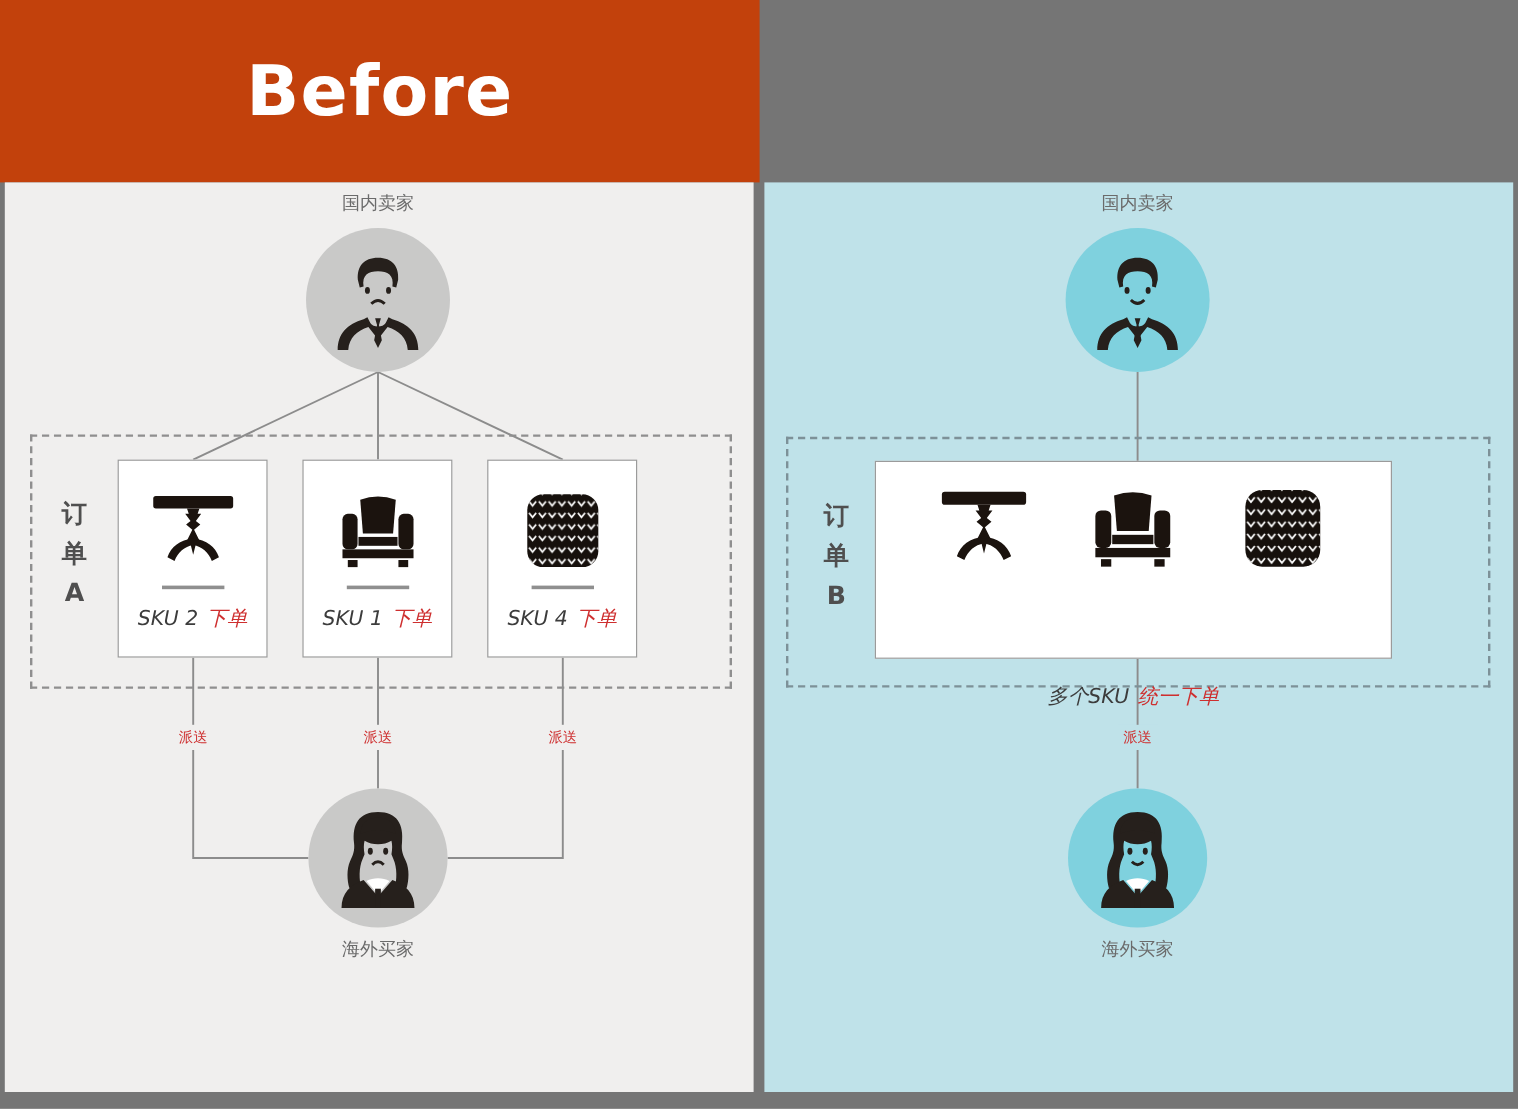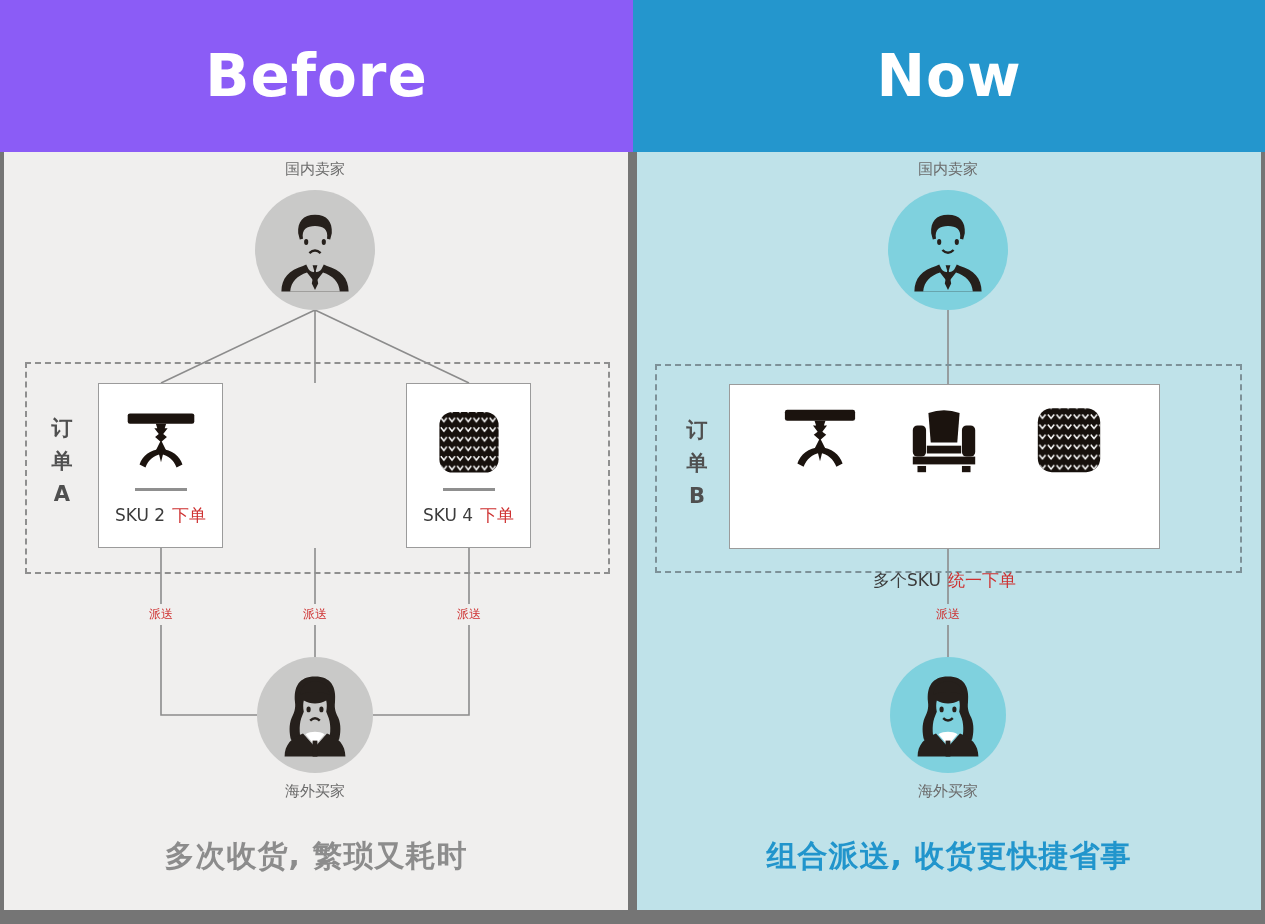--- a/index.html
+++ b/index.html
@@ -1,21 +1,21 @@
 <!DOCTYPE html>
 <html><head>
 <meta charset="utf-8">
 <style>
   html,body{margin:0;padding:0;}
   body{font-family:"DejaVu Sans","Liberation Sans",sans-serif;}
   .frame{position:relative;width:1265px;height:924px;background:#757575;overflow:hidden;}
 
   
   .hdr{position:absolute;top:0;height:152px;display:flex;align-items:center;justify-content:center;}
-  .hdr-before{left:0;width:633px;background:#8b5cf6;}
+  .hdr-before{left:0;width:633px;background:#c2410c;}
   .hdr-now{left:633px;width:632px;background:#2496cd;}
   .hdr-title{color:#ffffff;font-size:58px;font-weight:700;letter-spacing:1px;}
 
   
   .panel{position:absolute;top:152px;width:624px;height:758px;}
   .panel-left{left:4px;background:#f0efee;}
   .panel-right{left:637px;background:#bfe2e9;}
 
   .lines{position:absolute;left:0;top:0;width:624px;height:758px;pointer-events:none;}
   .lines path{stroke:#8c8c8c;stroke-width:1.6;fill:none;}
@@ -25,21 +25,21 @@
   .circle-gray{background:#c9c9c8;}
   .circle-blue{background:#7fd1de;}
   .circle svg{width:96px;height:96px;}
   .buyer.circle{width:116px;height:116px;}
 
   .dashed-box{position:absolute;border:2px dashed #8f8f8f;}
   .panel-right .dashed-box{border-color:#7d9198;}
   .order-label{position:absolute;display:flex;flex-direction:column;align-items:center;gap:12px;
     font-size:21px;font-weight:700;color:#4f4f4f;line-height:1;}
 
-  .card{position:absolute;background:#ffffff;border:1px solid #9b9b9b;display:flex;flex-direction:column;align-items:center;}
+  .card{position:absolute;background:#ffffff;border:1px solid #9b9b9b;display:flex;flex-direction:column;align-items:center;font-style:italic;}
   .sku-card{width:125px;height:165px;padding-top:20px;box-sizing:border-box;}
   .sku-card .icon-box{height:78px;display:flex;align-items:center;justify-content:center;}
   .sku-card .icon-box svg{width:78px;height:74px;}
   .underline{height:3px;background:#8f8f8f;}
   .sku-card .underline{width:52px;margin-top:6px;}
   .sku-label{margin-top:13px;font-size:17px;color:#3c3c3c;white-space:nowrap;}
   .red{color:#ce2f2f;}
   .sku-label .red{margin-left:7px;}
 
   .big-card{width:431px;height:165px;padding-top:18px;box-sizing:border-box;}
@@ -56,23 +56,20 @@
   .slogan-gray{color:#8c8c8c;}
   .slogan-blue{color:#2195cc;}
 </style>
 </head>
 <body>
 
 <div class="frame">
 
   <div class="hdr hdr-before">
     <span class="hdr-title">Before</span>
-  </div>
-  <div class="hdr hdr-now">
-    <span class="hdr-title">Now</span>
   </div>
 
   <div class="panel panel-left">
     <svg class="lines">
       <path d="M311 158 L157 231 M311 158 L311 231 M311 158 L465 231"></path>
       <path d="M157 396 V563 H253"></path>
       <path d="M311 396 V505"></path>
       <path d="M465 396 V563 H369"></path>
     </svg>
 
@@ -110,20 +107,39 @@
             <path d="M46 60 h8 l-4 16 z"></path>
           </g>
         </svg>
       </div>
       <div class="underline"></div>
       <div class="sku-label">
         <span>SKU 2</span><span class="red">下单</span>
       </div>
     </div>
 
+    <div class="card sku-card" style="left:248px;top:231px;">
+      <div class="icon-box">
+        <svg viewBox="0 0 100 100">
+          <g fill="#1b130e">
+            <path d="M30 14 q20 -7 40 0 l-3 38 h-34 z"></path>
+            <rect x="10" y="30" width="17" height="40" rx="6"></rect>
+            <rect x="73" y="30" width="17" height="40" rx="6"></rect>
+            <rect x="28" y="56" width="44" height="10"></rect>
+            <rect x="10" y="70" width="80" height="10"></rect>
+            <rect x="16" y="82" width="11" height="8"></rect>
+            <rect x="73" y="82" width="11" height="8"></rect>
+          </g>
+        </svg>
+      </div>
+      <div class="underline"></div>
+      <div class="sku-label">
+        <span>SKU 1</span><span class="red">下单</span>
+      </div>
+    </div>
 
     <div class="card sku-card" style="left:402px;top:231px;">
       <div class="icon-box">
         <svg viewBox="0 0 100 100">
           <defs>
             <pattern id="pfA" width="11" height="13" patternUnits="userSpaceOnUse">
               <path d="M1 3 l4 5 4 -5" stroke="#ffffff" stroke-width="2" fill="none"></path>
             </pattern>
           </defs>
           <rect x="10" y="8" width="80" height="82" rx="18" fill="#16100c"></rect>
@@ -150,21 +166,20 @@
           <path d="M54 67 q6 -6 12 0" stroke="#26201c" stroke-width="3" fill="none"></path>
           <path d="M22 112 c0 -15 9 -24 23 -29 l15 17 15 -17 c14 5 23 14 23 29 z"></path>
         </g>
         <path d="M48 84 l12 14 12 -14 c-7 -4 -17 -4 -24 0 z" fill="#ffffff"></path>
         <rect x="57" y="92" width="6" height="20" fill="#26201c"></rect>
       </svg>
     </div>
 
     <span class="person-label" style="left:311px;top:630px;">海外买家</span>
 
-    <div class="slogan slogan-gray" style="top:684px;">多次收货, 繁琐又耗时</div>
   </div>
 
   <div class="panel panel-right">
     <svg class="lines">
       <path d="M311 158 V233"></path>
       <path d="M311 397 V505"></path>
     </svg>
 
     <span class="person-label" style="left:311px;top:8px;">国内卖家</span>
 
@@ -245,16 +260,15 @@
           <path d="M54 64 q6 6 12 0" stroke="#26201c" stroke-width="3" fill="none"></path>
           <path d="M22 112 c0 -15 9 -24 23 -29 l15 17 15 -17 c14 5 23 14 23 29 z"></path>
         </g>
         <path d="M48 84 l12 14 12 -14 c-7 -4 -17 -4 -24 0 z" fill="#ffffff"></path>
         <rect x="57" y="92" width="6" height="20" fill="#26201c"></rect>
       </svg>
     </div>
 
     <span class="person-label" style="left:311px;top:630px;">海外买家</span>
 
-    <div class="slogan slogan-blue" style="top:684px;">组合派送, 收货更快捷省事</div>
   </div>
 
 </div>
 
 </body></html>

